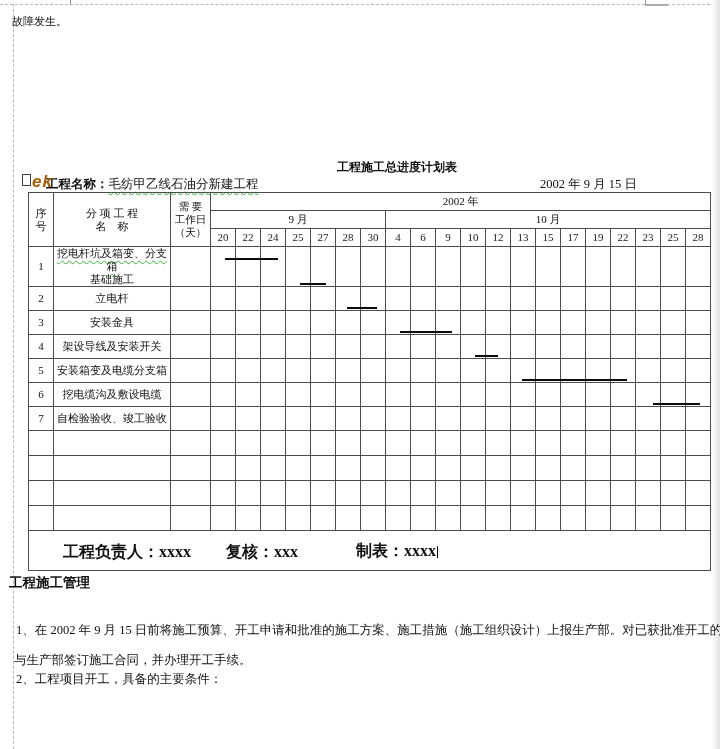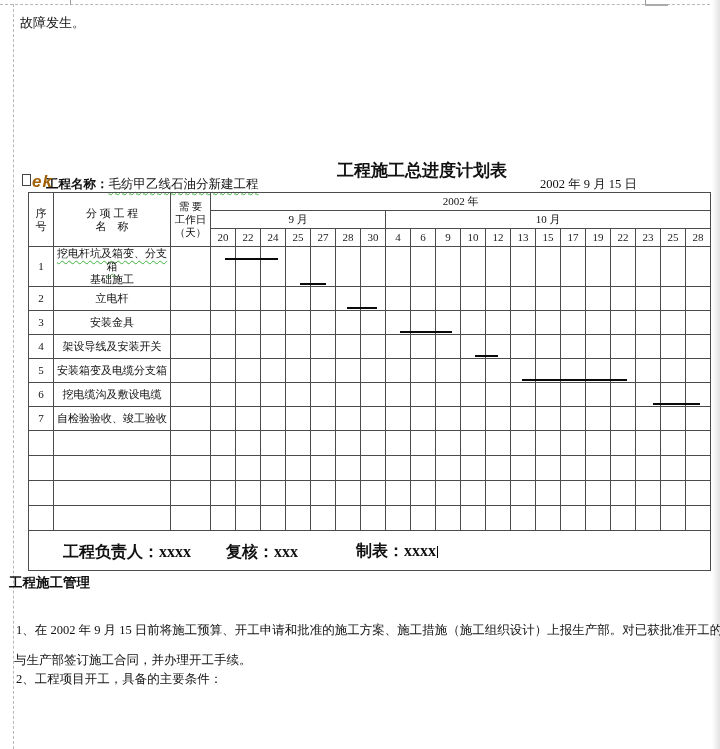--- a/index.html
+++ b/index.html
@@ -6,24 +6,24 @@
   .page{position:relative;width:720px;height:749px;background:#fff;overflow:hidden;
         font-family:"Liberation Serif","DejaVu Serif",serif;color:#111;}
   
   .boundary-top{position:absolute;left:0;top:4px;width:720px;height:0;border-top:1px dashed #b8b8b8;}
   .boundary-left{position:absolute;left:13px;top:4px;height:745px;width:0;border-left:1px dashed #b8b8b8;}
   .tick{position:absolute;top:0;height:5px;width:0;border-left:1px solid #9a9a9a;}
   .tick-seg{position:absolute;top:4px;left:645px;width:23px;height:0;border-top:2px solid #ababab;}
   .edge-strip{position:absolute;right:0;top:0;width:8px;height:749px;
               background:linear-gradient(to right,#ffffff,#e2e2e2);}
   
-  .para{position:absolute;left:20px;font-size:13px;white-space:nowrap;}
+  .para{position:absolute;left:12px;font-size:11px;white-space:nowrap;}
   .p1{top:14px}.p2{top:62px}.p3{top:111px}
   
-  .sched-title{position:absolute;left:337px;top:159px;font-size:17px;font-weight:bold;white-space:nowrap;}
+  .sched-title{position:absolute;left:337px;top:159px;font-size:12px;font-weight:bold;white-space:nowrap;}
   .watermark{position:absolute;left:22px;top:172px;color:#a16207;font-weight:bold;font-style:italic;
              font-size:17px;letter-spacing:1px;z-index:3;font-family:"Liberation Sans","DejaVu Sans",sans-serif;}
   .wm-box{display:inline-block;width:7px;height:10px;border:1px solid #444;margin-right:1px;vertical-align:1px;}
   .meta{position:absolute;left:46px;top:176px;font-size:12.5px;white-space:nowrap;}
   .meta .lbl{font-weight:bold;}
   .grammar{text-decoration:underline wavy #3cb43c 1px;text-underline-offset:3px;text-align:right;}
   .sched-date{position:absolute;left:540px;top:176px;font-size:12.5px;white-space:nowrap;}
   
   .sheet{position:absolute;left:28px;top:192px;width:682px;height:364px;}
   table.sched{border-collapse:collapse;table-layout:fixed;width:682px;}

